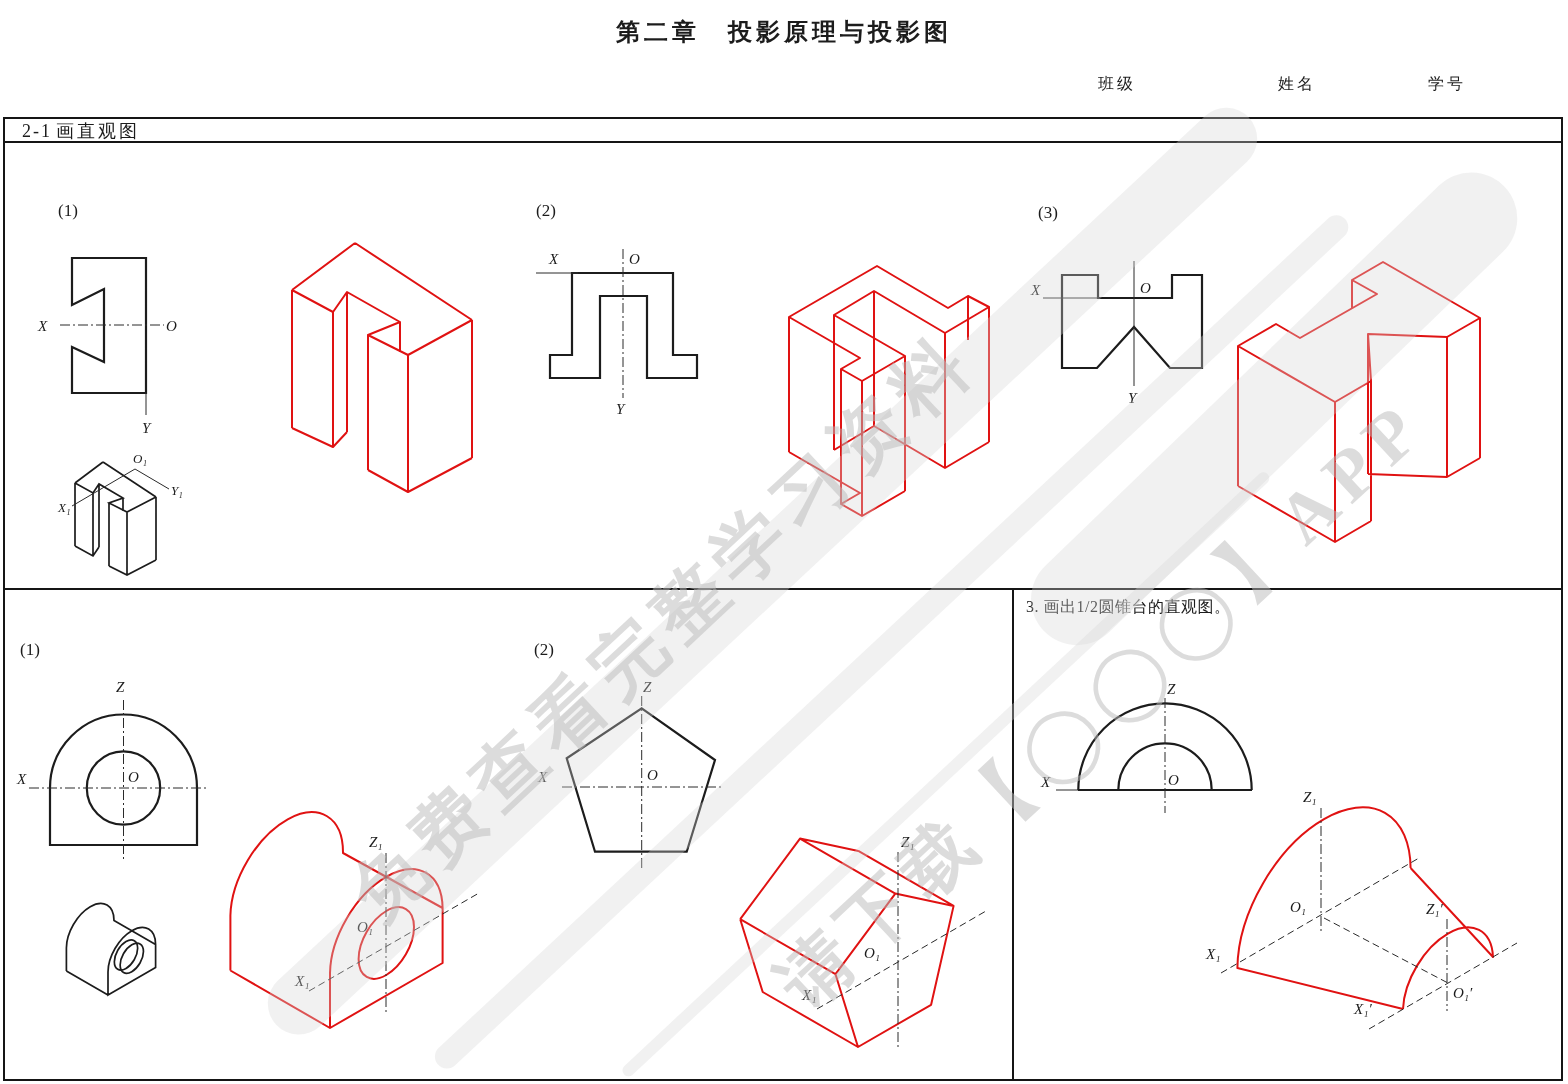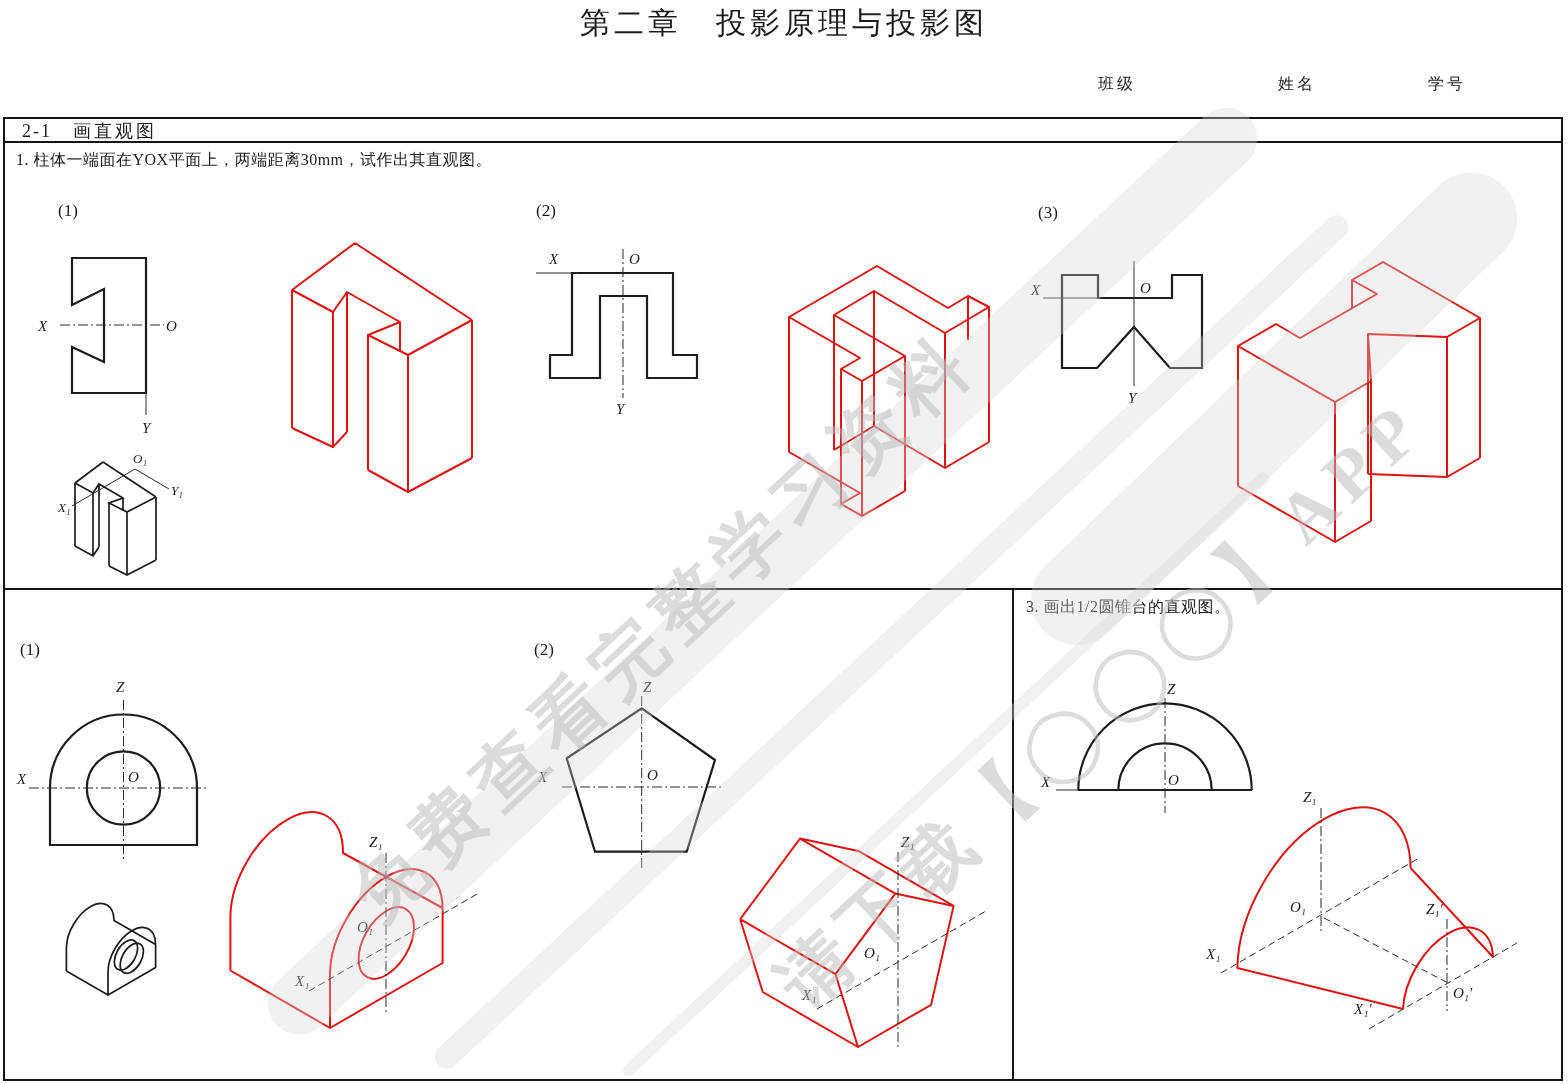--- a/index.html
+++ b/index.html
@@ -1,28 +1,28 @@
 <!DOCTYPE html>
 <html><head>
 <meta charset="utf-8">
 <style>
   html,body{margin:0;padding:0;background:#fff}
   .page{position:relative;width:1568px;height:1084px;background:#ffffff;overflow:hidden;
         font-family:"Liberation Serif","DejaVu Serif",serif;color:#1c1c1c}
   .abs{position:absolute}
-  .title{top:3px;left:50%;transform:translateX(-50%);font-size:30px;font-weight:normal;
+  .title{top:16px;left:50%;transform:translateX(-50%);font-size:24px;font-weight:bold;
          letter-spacing:4px;white-space:nowrap}
   .hfield{top:74px;font-size:16px;letter-spacing:3px}
   .f-class{left:1098px}.f-name{left:1278px}.f-id{left:1428px}
   .tbl{left:3px;top:117px;width:1556px;height:960px;border:2px solid #151515}
   .hr{left:3px;width:1560px;height:0;border-top:2px solid #151515}
   .hr1{top:141px}.hr2{top:588px}
   .vr1{left:1012px;top:588px;height:491px;width:0;border-left:2px solid #151515}
   .sec{left:22px;top:119px;font-size:18px;letter-spacing:2px}
-  .sec .nm{margin-left:21px;letter-spacing:3px}
+  .sec .nm{margin-left:4px;letter-spacing:3px}
   .ptext{font-size:16px;letter-spacing:0.5px}
   .p1t{left:16px;top:150px}.p2t{left:16px;top:597px}.p3t{left:1026px;top:597px}
   .slabel{font-size:17px}
   .s11{left:58px;top:201px}.s12{left:536px;top:201px}.s13{left:1038px;top:203px}
   .s21{left:20px;top:640px}.s22{left:534px;top:640px}
   svg.layer{position:absolute;left:0;top:0;pointer-events:none}
   .blk{stroke:#1c1c1c;stroke-width:2.2;fill:none;stroke-linejoin:miter}
   .skt{stroke:#1c1c1c;stroke-width:1.7;fill:none;stroke-linejoin:miter}
   .ax{stroke:#2a2a2a;stroke-width:1;fill:none}
   .axdd{stroke:#2a2a2a;stroke-width:1;fill:none;stroke-dasharray:10 3 2 3}
@@ -54,21 +54,20 @@
 
   <div class="abs tbl"></div>
   <div class="abs hr hr1"></div>
   <div class="abs hr hr2"></div>
   <div class="abs vr1"></div>
 
   <div class="abs sec">
     <span>2-1</span><span class="nm">画直观图</span>
   </div>
 
-  <div class="abs ptext p1t">1. 柱体一端面在YOX平面上，两端距离30mm，试作出其直观图。</div>
   <div class="abs slabel s11">(1)</div>
   <div class="abs slabel s12">(2)</div>
   <div class="abs slabel s13">(3)</div>
 
   <div class="abs slabel s21">(1)</div>
   <div class="abs slabel s22">(2)</div>
 
   <div class="abs ptext p3t">3. 画出1/2圆锥台的直观图。</div>
 
   <svg class="layer" width="1568" height="1084" viewBox="0 0 1568 1084">

